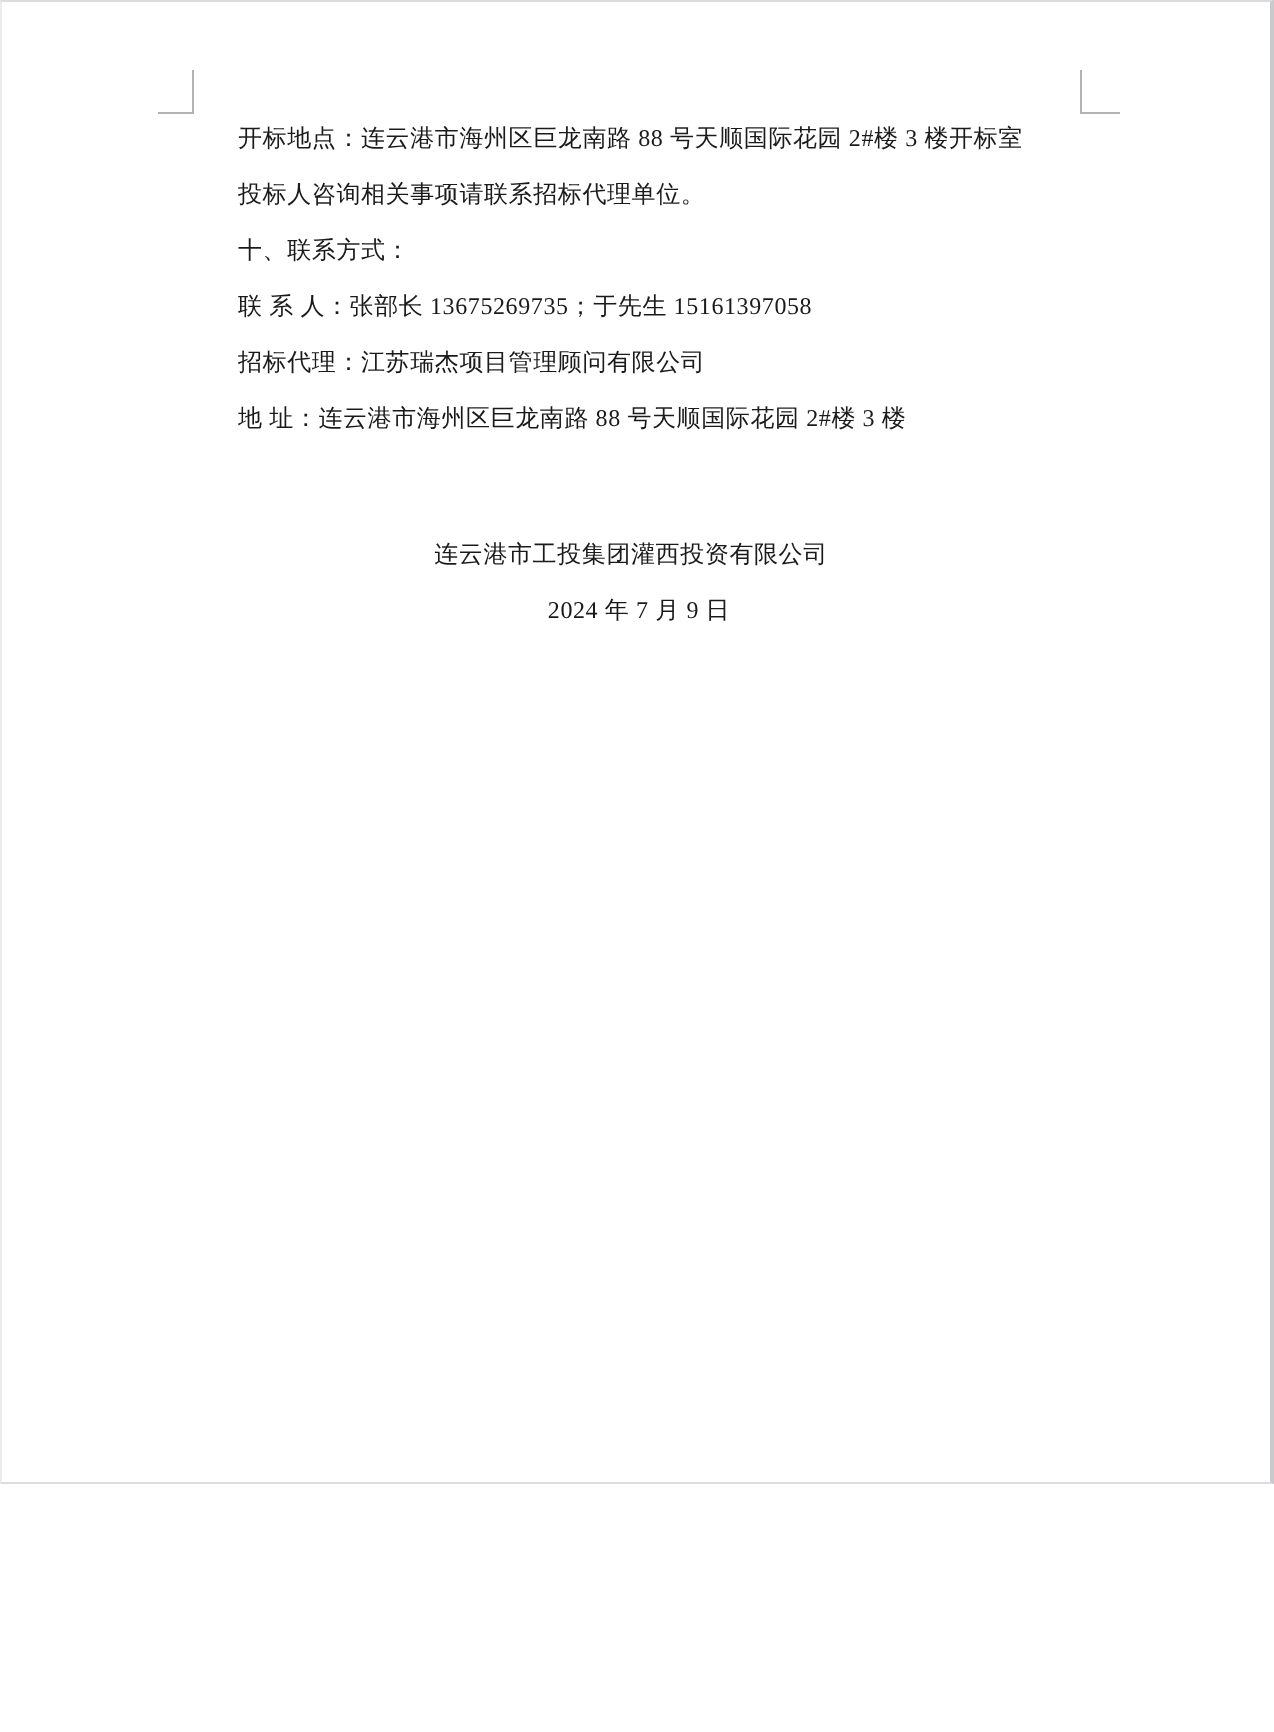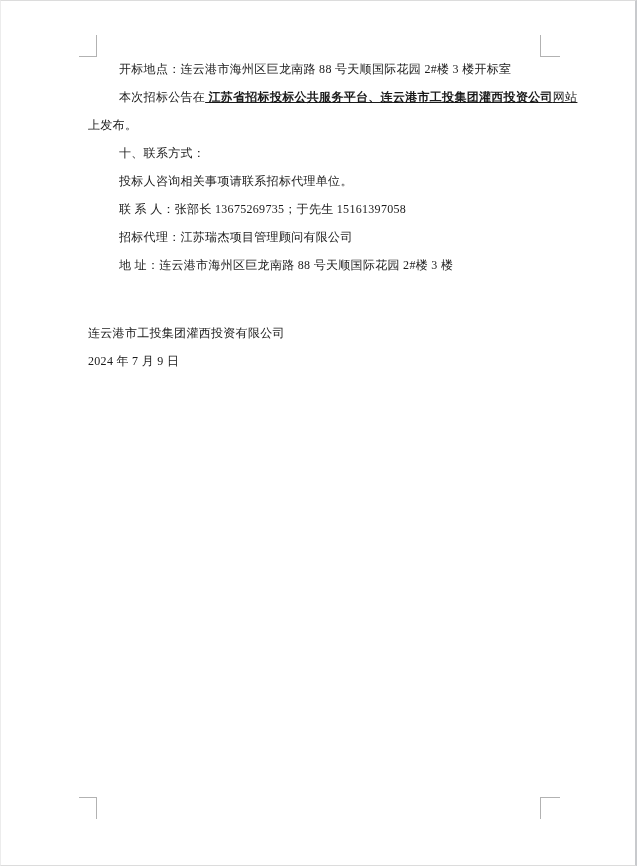--- a/index.html
+++ b/index.html
@@ -3,21 +3,21 @@
 <meta charset="utf-8">
 <style>
   html, body {
     margin: 0;
     padding: 0;
     background: #ffffff;
   }
   .page {
     position: relative;
     width: 637px;
-    height: 866px;
+    height: 742px;
     box-sizing: border-box;
     background: #ffffff;
     border-top: 1px solid #dcdcdc;
     border-left: 1px solid #ececec;
     border-bottom: 1px solid #dcdcdc;
     border-right: 2px solid #c8cacd;
     overflow: hidden;
     font-family: "Liberation Serif", "DejaVu Serif", serif;
     color: #1a1a1a;
   }
@@ -48,21 +48,21 @@
   }
   .bold-u {
     font-weight: bold;
     text-decoration: underline;
   }
   .reg-u {
     text-decoration: underline;
   }
   .signature {
     margin-top: 40px;
-    text-align: left;
+    text-align: center;
     font-size: 12px;
     line-height: 28px;
     letter-spacing: 0.3px;
   }
   .sig-company { padding-right: 20px; }
   .sig-date    { padding-right: 12px; }
 </style>
 </head>
 <body>
 
@@ -71,25 +71,24 @@
   <div class="crop tl"></div>
   <div class="crop tr"></div>
   <div class="crop bl"></div>
   <div class="crop br"></div>
 
   <div class="content">
 
     <p class="para">开标地点：连云港市海州区巨龙南路 88 号天顺国际花园 2#楼 3 楼开标室</p>
 
 
-    <p class="para"><span>本次招标公告在</span><span class="bold-u"> 江苏省招标投标公共服务平台、连云港市工投集团灌西投资公司</span><span class="reg-u">网站</span><br><span>上发布。</span></p>
+
+    <p class="para">投标人咨询相关事项请联系招标代理单位。</p>
 
     <p class="para">十、联系方式：</p>
-
-    <p class="para">投标人咨询相关事项请联系招标代理单位。</p>
 
 
     <p class="para">联 系 人：张部长 13675269735；于先生 15161397058</p>
 
     <p class="para">招标代理：江苏瑞杰项目管理顾问有限公司</p>
 
     <p class="para">地 址：连云港市海州区巨龙南路 88 号天顺国际花园 2#楼 3 楼</p>
 
 
     <div class="signature">

